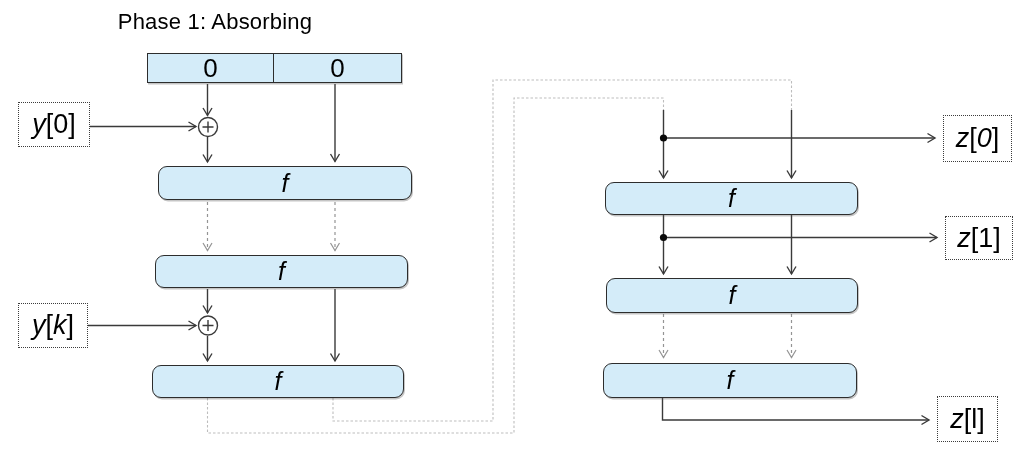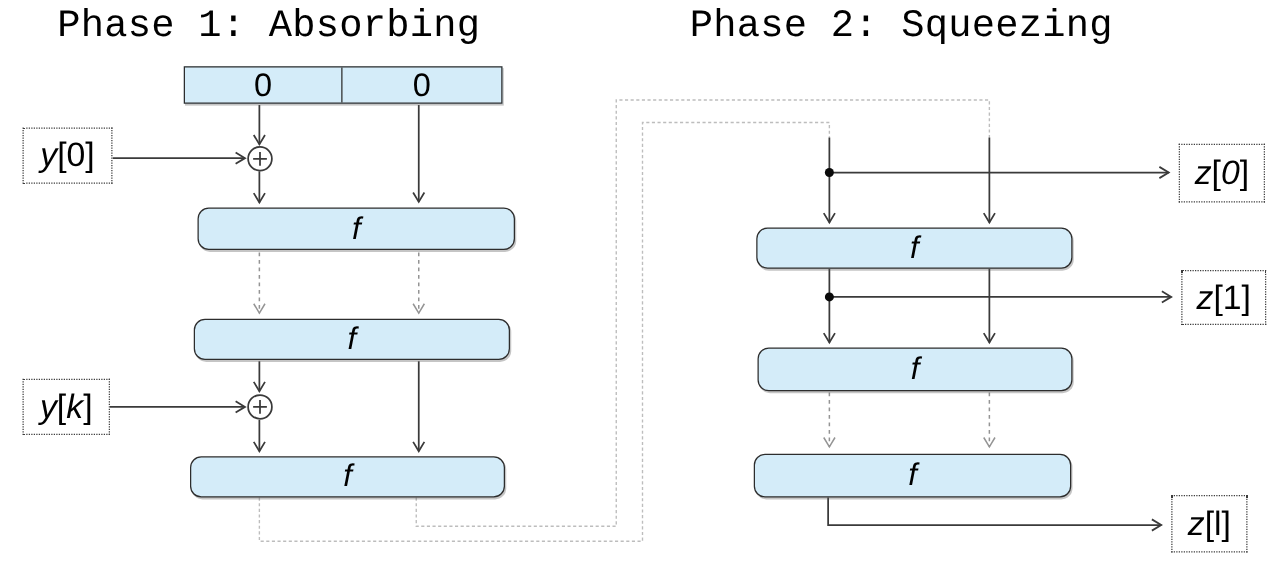--- a/index.html
+++ b/index.html
@@ -5,21 +5,21 @@
   html,body{margin:0;padding:0;background:#fff;}
   .stage{
     position:relative;width:1023px;height:451px;background:#fff;
     font-family:"Liberation Sans",sans-serif;color:#000;overflow:hidden;
     --box-fill:#d4ecf9;--box-border:#2d2d2d;--line-dark:#3a3a3a;
     --line-gray:#949494;--line-feedback:#bdbdbd;
   }
   svg.wires{position:absolute;left:0;top:0;width:1023px;height:451px;}
   .title{
     position:absolute;top:5px;transform:translateX(-50%);
-    font-size:31px;line-height:34px;white-space:nowrap;letter-spacing:.2px;font-family:Liberation Mono, monospace;
+    font-size:22px;line-height:34px;white-space:nowrap;letter-spacing:.2px;
   }
   .register{
     position:absolute;left:147px;top:53px;width:255px;height:30px;display:flex;
     background:var(--box-fill);border:1.4px solid var(--box-border);
     box-shadow:1px 1.5px 0 rgba(90,90,90,.35);box-sizing:border-box;
   }
   .cell{display:flex;align-items:center;justify-content:center;font-size:26px;line-height:1;}
   .cell.left{flex:0 0 125px;border-right:1.2px solid var(--box-border);}
   .cell.right{flex:1;}
   .fbox{
@@ -92,21 +92,20 @@
     <g>
       <circle class="xor" cx="208" cy="325.5" r="9.5"></circle>
       <path class="ln-d" d="M208 320 V331 M202.5 325.5 H213.5"></path>
     </g>
 
     <circle class="dot" cx="663.5" cy="138" r="3.6"></circle>
     <circle class="dot" cx="663.5" cy="237.5" r="3.6"></circle>
   </svg>
 
   <div class="title" style="left:215px;">Phase 1: Absorbing</div>
-  <div class="title" style="left:721px;">Phase 2: Squeezing</div>
 
   <div class="register">
     <div class="cell left">0</div>
     <div class="cell right">0</div>
   </div>
 
   <div class="fbox" style="left:158px;top:166px;width:254px;height:34px;">
     <span>f</span>
   </div>
   <div class="fbox" style="left:155px;top:255px;width:253px;height:33px;">

